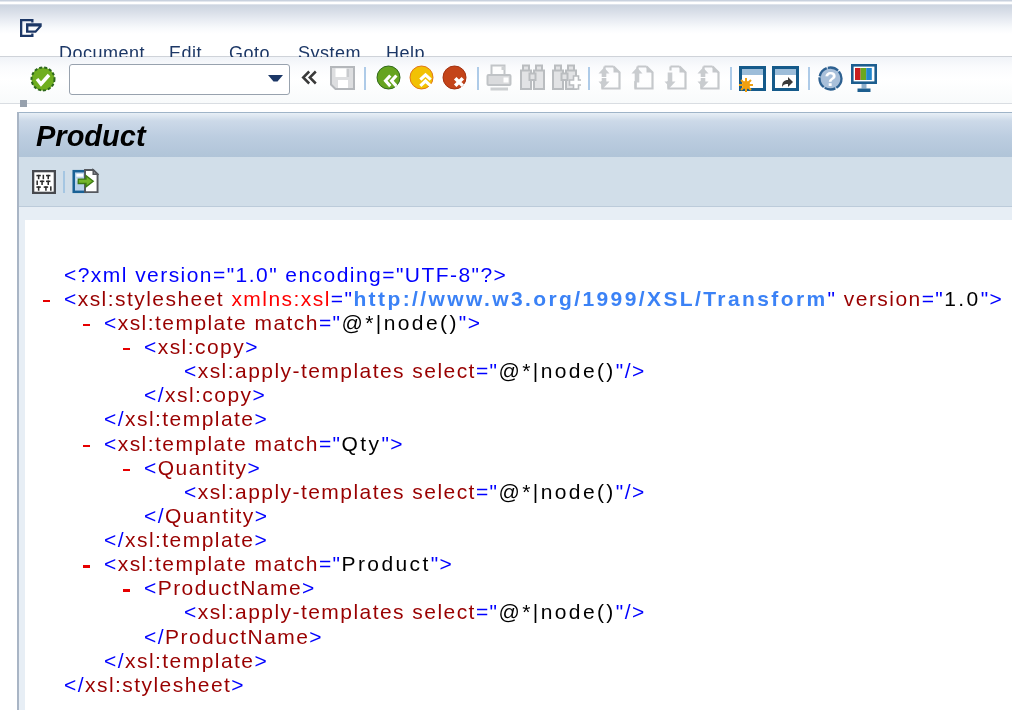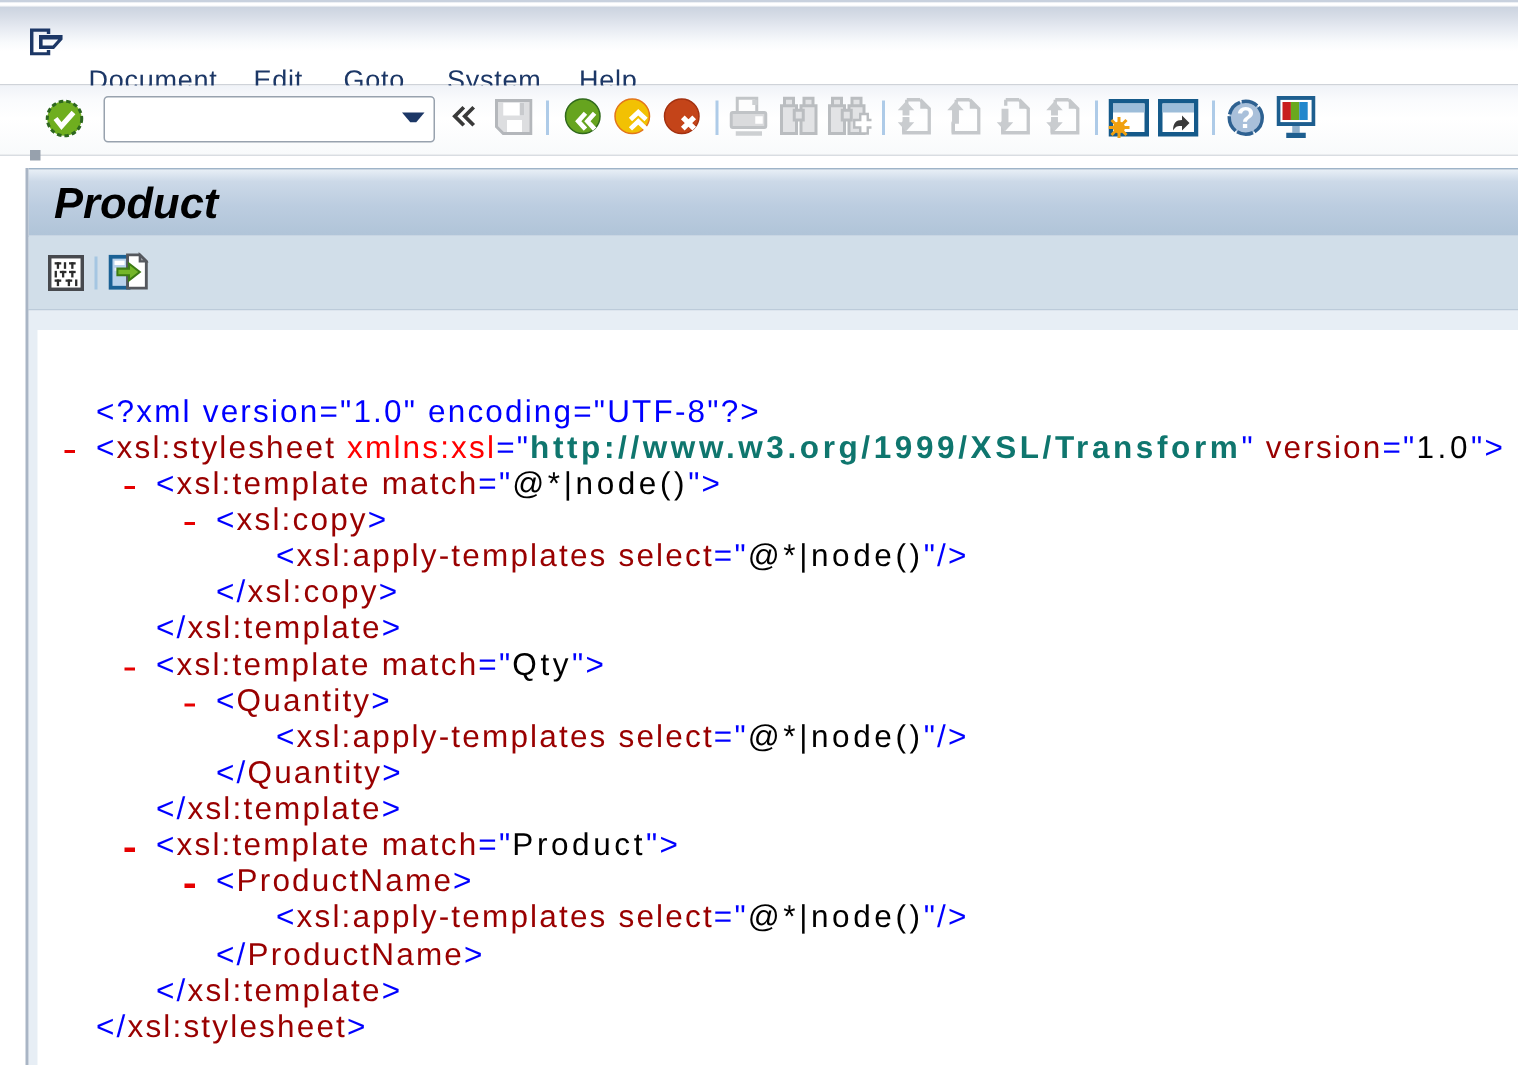--- a/index.html
+++ b/index.html
@@ -24,21 +24,21 @@
 #contentframe{position:absolute;left:19px;top:207px;width:993px;height:503px;
   background:#e7eef5;}
 #codearea{position:absolute;left:6px;top:13px;width:987px;height:490px;background:#fff;}
 #leftline{position:absolute;left:17px;top:112px;width:2px;height:598px;background:#a9b5c5;}
 #code{position:absolute;left:0;top:0;width:987px;height:490px;
   font-size:21px;letter-spacing:1.45px;line-height:24.13px;white-space:pre;color:#000;}
 .cl{position:absolute;height:24px;}
 .m{color:#0000ff;}
 .t{color:#990000;}
 .ns{color:#ff0000;}
-.nb{color:#0f766e;font-weight:bold;letter-spacing:2.4px;}
+.nb{color:#3b82f6;font-weight:bold;letter-spacing:2.4px;}
 .b{color:#000;font-weight:normal;letter-spacing:2.4px;}
 .dash{display:inline-block;width:7px;height:2.5px;background:#e60000;}
 </style>
 </head>
 <body>
 <div id="menubar">
   <svg style="position:absolute;left:19px;top:18px" width="24" height="19" viewBox="0 0 24 19">
     <path d="M1 1 h13.5 v3.6 h-2.3 v-1.4 H3.3 v13.6 h8.9 v-1.4 h2.3 v3.6 H1 Z" fill="#1c3766"></path>
     <path d="M7 5.3 h15.7 v3.1 l-5.7 6.3 H7 Z M9.4 8.4 v4 h6.8 l3.6 -4 Z" fill="#1c3766" fill-rule="evenodd"></path>
   </svg>

